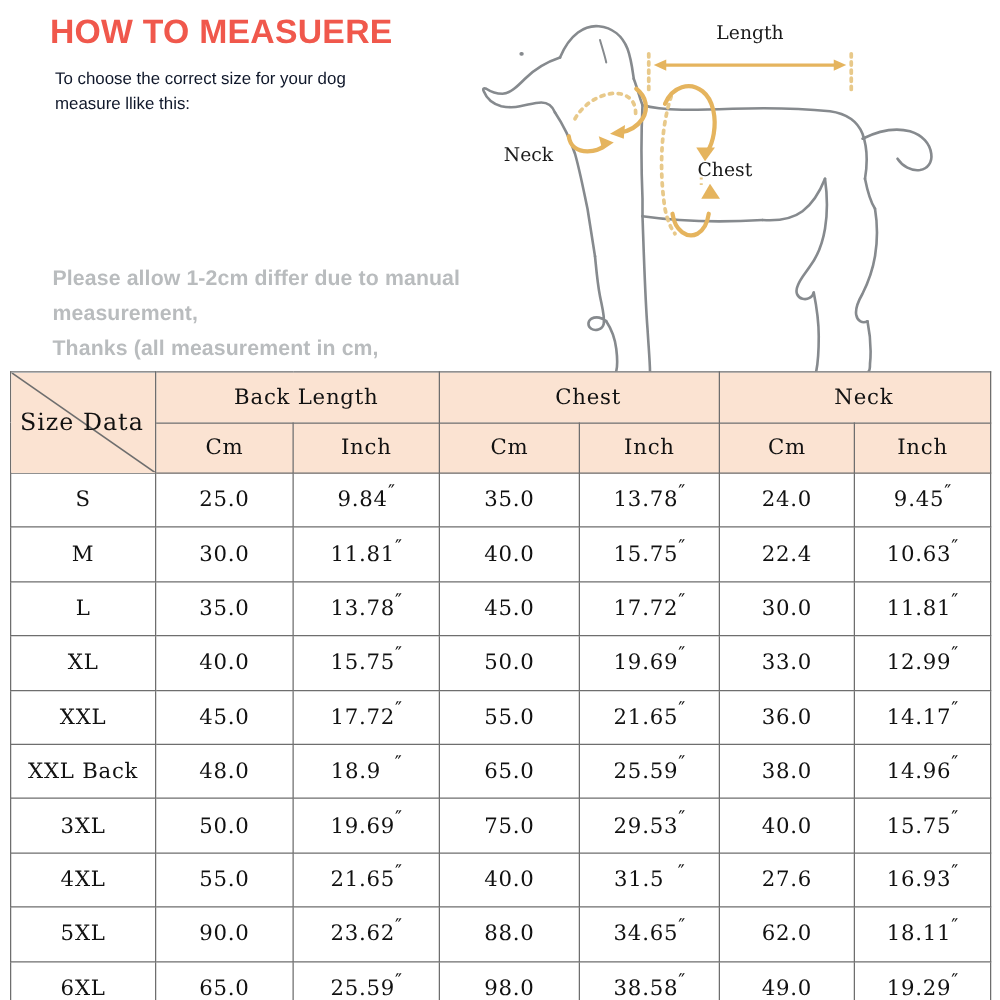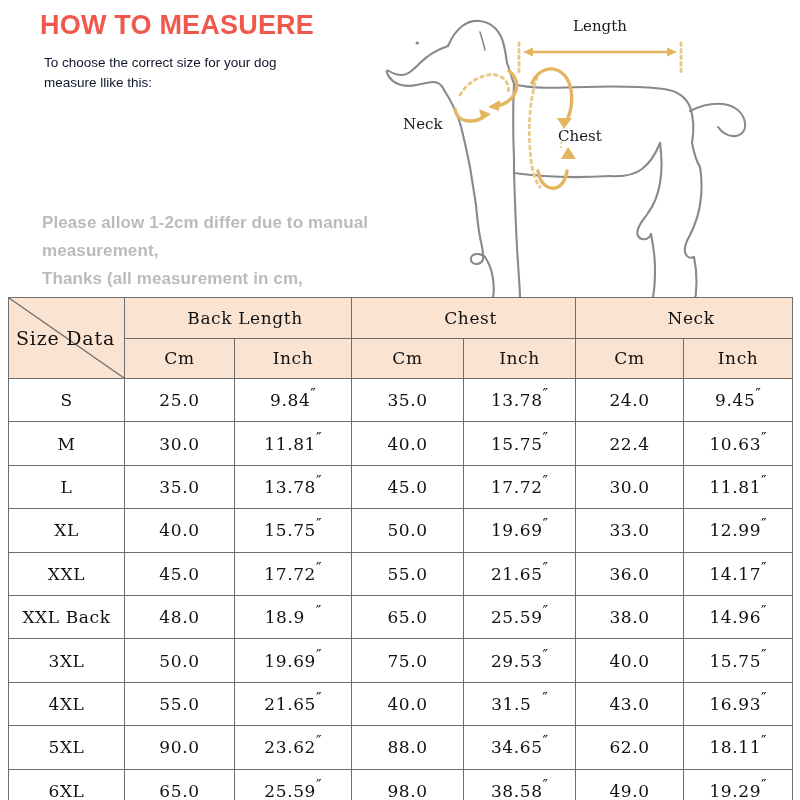--- a/index.html
+++ b/index.html
@@ -369,21 +369,21 @@
           <td class="value">29.53<span class="inch-mark">″</span></td>
           <td class="value">40.0</td>
           <td class="value">15.75<span class="inch-mark">″</span></td>
         </tr>
         <tr>
           <td class="size-name">4XL</td>
           <td class="value">55.0</td>
           <td class="value">21.65<span class="inch-mark">″</span></td>
           <td class="value">40.0</td>
           <td class="value">31.5<span class="inch-gap">&nbsp;&nbsp;</span><span class="inch-mark">″</span></td>
-          <td class="value">43.0</td>
+          <td class="value">27.6</td>
           <td class="value">16.93<span class="inch-mark">″</span></td>
         </tr>
         <tr>
           <td class="size-name">5XL</td>
           <td class="value">90.0</td>
           <td class="value">23.62<span class="inch-mark">″</span></td>
           <td class="value">88.0</td>
           <td class="value">34.65<span class="inch-mark">″</span></td>
           <td class="value">62.0</td>
           <td class="value">18.11<span class="inch-mark">″</span></td>

